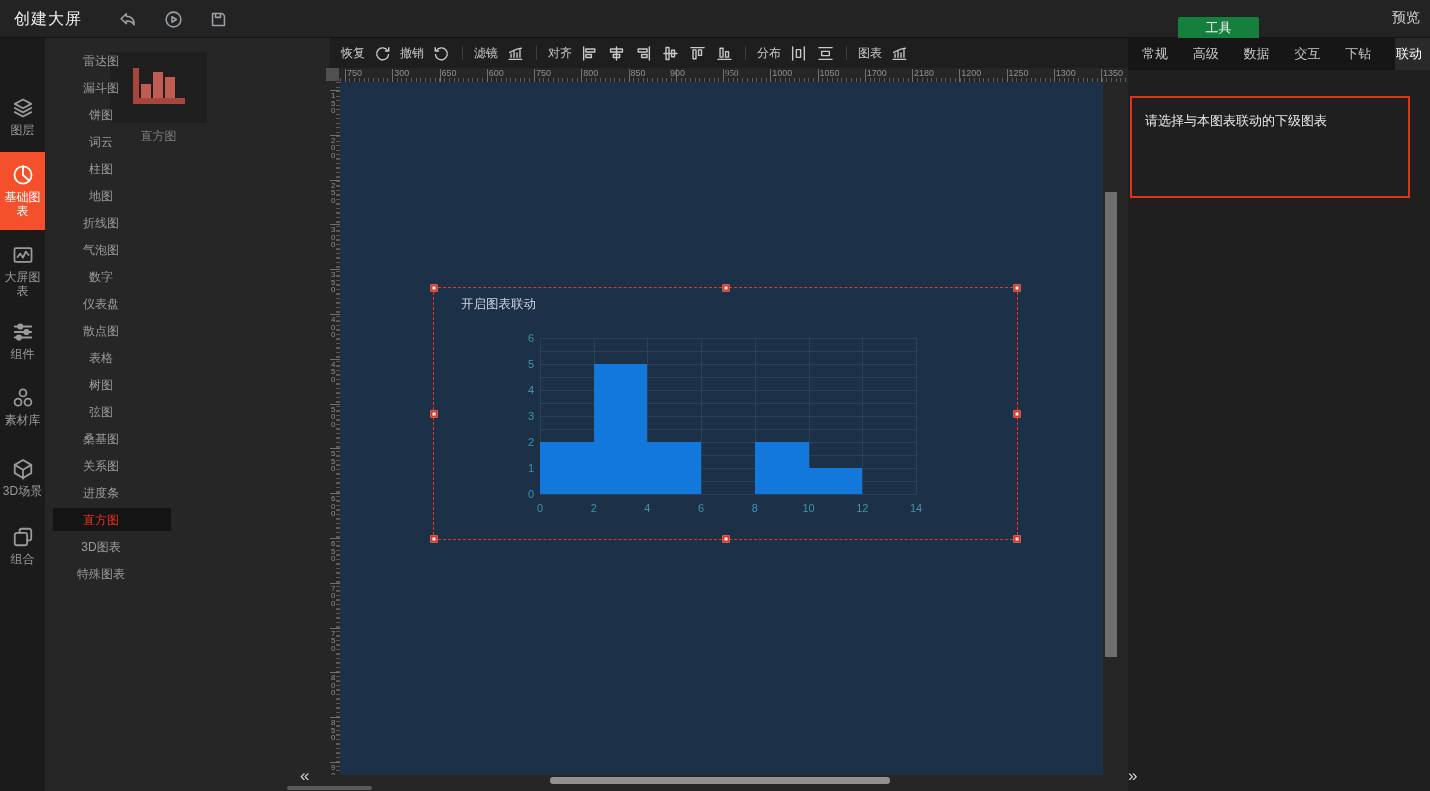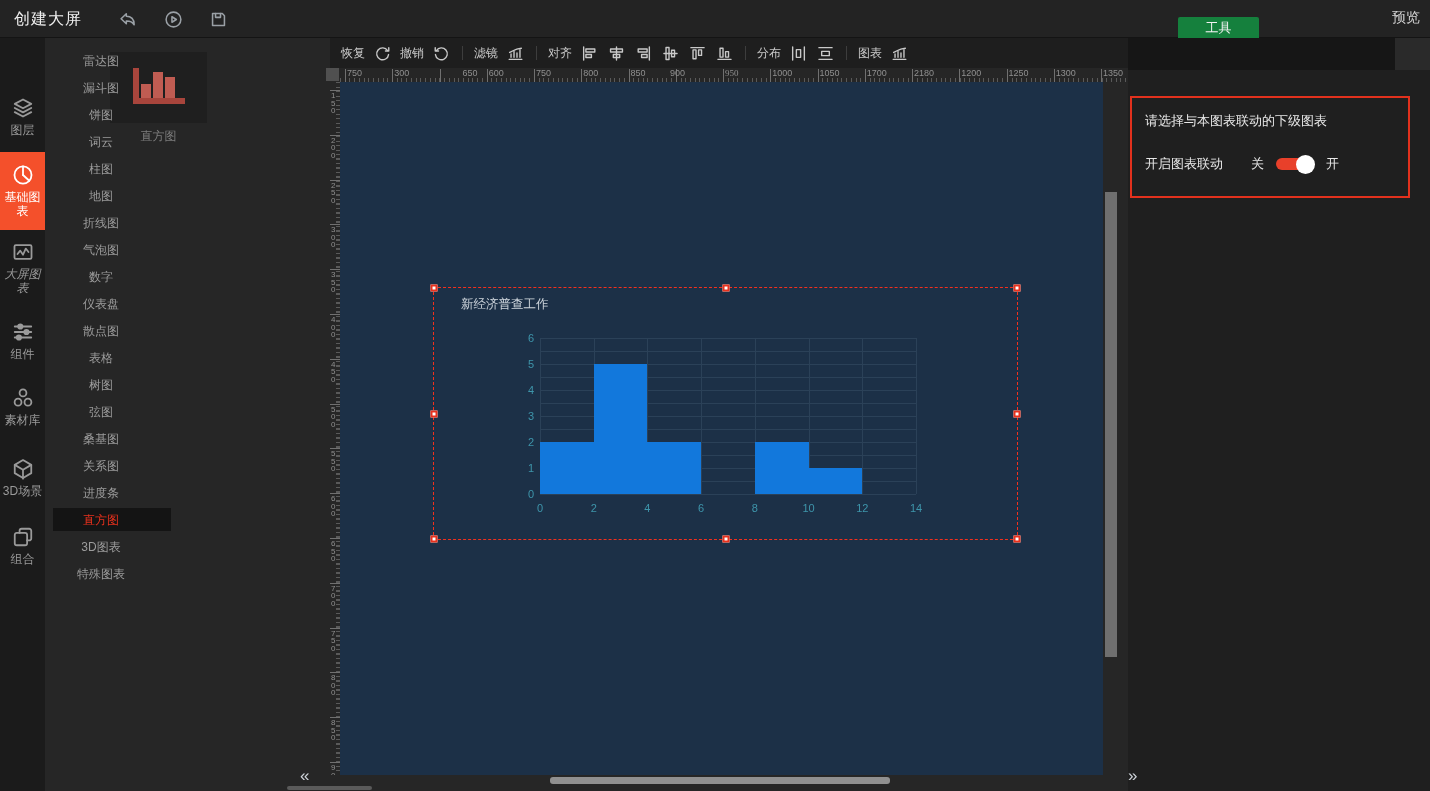--- a/index.html
+++ b/index.html
@@ -136,21 +136,21 @@
         <div class="s-lab">图层</div>
       </div>
       <div class="side-item active" style="top: 114px; height: 78px; justify-content: center;">
         <div class="s-ico"><svg viewBox="0 0 16 16" fill="none" stroke="currentColor" stroke-width="1.3" stroke-linecap="round" stroke-linejoin="round">
             <circle cx="8" cy="8" r="6.2"></circle>
             <path d="M8 8V1.8"></path>
             <path d="M8 8l4.6 4.2"></path>
           </svg></div>
         <div class="s-lab">基础图表</div>
       </div>
-      <div class="side-item" style="top: 203px; height: 60px;  font-style: italic;">
+      <div class="side-item" style="top: 203px; height: 60px; justify-content: center;">
         <div class="s-ico"><svg viewBox="0 0 16 16" fill="none" stroke="currentColor" stroke-width="1.3" stroke-linecap="round" stroke-linejoin="round">
             <rect x="1.8" y="3" width="12.4" height="10" rx="1"></rect>
             <path d="M4 9.5l2-2.5 2 3 2-4.5 2 2.5"></path>
           </svg></div>
         <div class="s-lab">大屏图表</div>
       </div>
       <div class="side-item" style="top: 276px; height: 54px; justify-content: center;">
         <div class="s-ico"><svg viewBox="0 0 16 16" fill="none" stroke="currentColor" stroke-width="1.3" stroke-linecap="round" stroke-linejoin="round">
             <path d="M2 4h12M2 8h12M2 12h12"></path>
             <circle cx="6" cy="4" r="1.6" fill="currentColor"></circle>
@@ -288,21 +288,21 @@
             <path d="M2.5 7C5.5 6 7 3.5 13.5 3"></path>
           </svg></div>
       </div>
     <div id="hruler">
         <div class="minors"></div>
         <div class="h-major" style="left: 15px;"></div>
         <div class="h-maj-label" style="left: 17px;">750</div>
         <div class="h-major" style="left: 62.25px;"></div>
         <div class="h-maj-label" style="left: 64.25px;">300</div>
         <div class="h-major" style="left: 109.5px;"></div>
-        <div class="h-maj-label" style="left: 111.5px; margin-left: 21px;">650</div>
+        <div class="h-maj-label" style="left: 111.5px;">650</div>
         <div class="h-major" style="left: 156.75px;"></div>
         <div class="h-maj-label" style="left: 158.75px;">600</div>
         <div class="h-major" style="left: 204px;"></div>
         <div class="h-maj-label" style="left: 206px;">750</div>
         <div class="h-major" style="left: 251.25px;"></div>
         <div class="h-maj-label" style="left: 253.25px;">800</div>
         <div class="h-major" style="left: 298.5px;"></div>
         <div class="h-maj-label" style="left: 300.5px;">850</div>
         <div class="h-major" style="left: 345.75px;"></div>
         <div class="h-maj-label" style="left: 340px;">900</div>
@@ -429,21 +429,21 @@
       <div id="sel-box">
           <div class="handle" style="left: 0%; top: 0%; transform: translate(-50%, -50%);"></div>
           <div class="handle" style="left: 50%; top: 0%; transform: translate(-50%, -50%);"></div>
           <div class="handle" style="left: 100%; top: 0%; transform: translate(-50%, -50%);"></div>
           <div class="handle" style="left: 0%; top: 50%; transform: translate(-50%, -50%);"></div>
           <div class="handle" style="left: 100%; top: 50%; transform: translate(-50%, -50%);"></div>
           <div class="handle" style="left: 0%; top: 100%; transform: translate(-50%, -50%);"></div>
           <div class="handle" style="left: 50%; top: 100%; transform: translate(-50%, -50%);"></div>
           <div class="handle" style="left: 100%; top: 100%; transform: translate(-50%, -50%);"></div>
         </div>
-      <div id="chart-title">新经济普查工作</div>
+      <div id="chart-title">开启图表联动</div>
       <div id="plot">
           <div class="gl-h" style="top: 156px;"></div>
           <div class="gl-h" style="top: 143px;"></div>
           <div class="gl-h" style="top: 130px;"></div>
           <div class="gl-h" style="top: 117px;"></div>
           <div class="gl-h" style="top: 104px;"></div>
           <div class="gl-h" style="top: 91px;"></div>
           <div class="gl-h" style="top: 78px;"></div>
           <div class="gl-h" style="top: 65px;"></div>
           <div class="gl-h" style="top: 52px;"></div>
@@ -488,30 +488,30 @@
     </div>
 
     <div id="bottom-strip">
       <div id="hscroll"></div>
     </div>
   </div>
 
   <div id="right-panel">
     <div id="tab-strip"></div>
     <div id="tab-active-bg"></div>
+    <div id="tabs">
+        <div class="tab">常规</div>
+        <div class="tab">高级</div>
+        <div class="tab">数据</div>
+        <div class="tab">交互</div>
+        <div class="tab">下钻</div>
+        <div class="tab active">联动</div>
+      </div>
 
     <div id="link-box">
       <div id="link-hint">请选择与本图表联动的下级图表</div>
-      <div id="toggle-row">
-        <span id="toggle-label">开启图表联动</span>
-        <span id="off-label">关</span>
-        <span id="link-toggle">
-            <span id="toggle-knob"></span>
-          </span>
-        <span id="on-label">开</span>
-      </div>
     </div>
 
     <div id="collapse-right">»</div>
   </div>
 
   <div id="panel-mini-scroll"></div>
 </div>
 
 </body></html>

